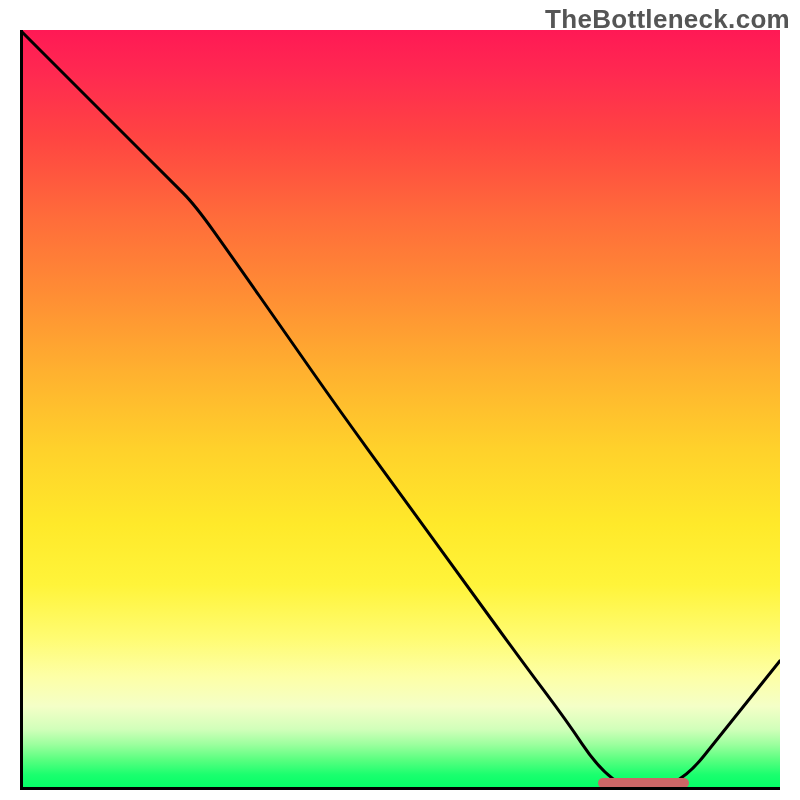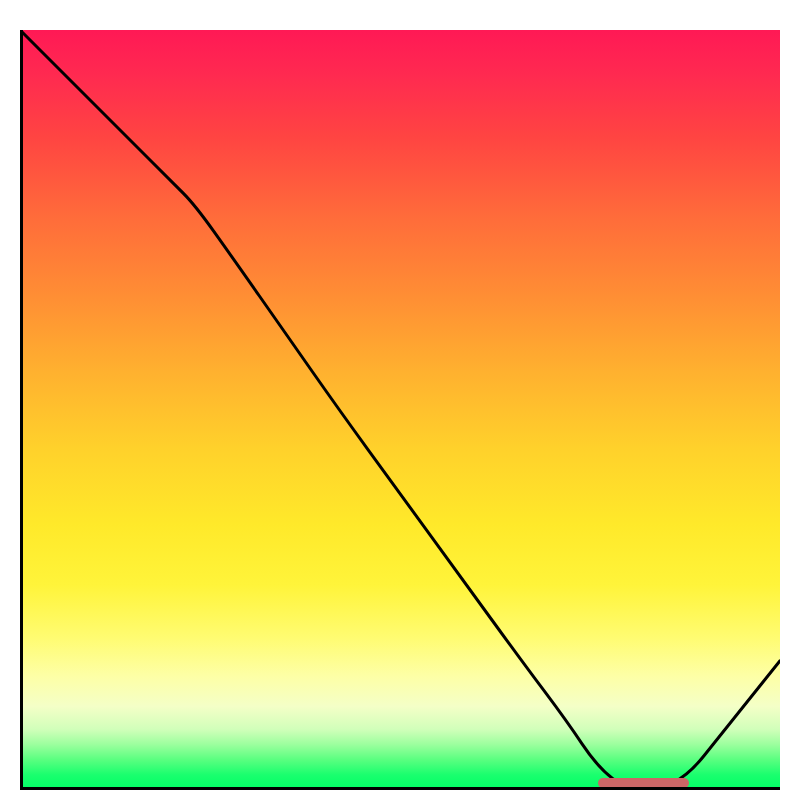--- a/index.html
+++ b/index.html
@@ -91,20 +91,21 @@
     position: absolute;
     height: 10px;
     background: #cc6666;
     border-radius: 5px;
   }
 </style>
 </head>
 <body>
 
 <div class="stage">
+  <div class="watermark">TheBottleneck.com</div>
 
   <div class="plot-frame">
     <div class="plot-area">
       <div class="gradient-bg"></div>
 
       <svg class="curve" viewBox="0 0 760 760" preserveAspectRatio="none">
         <path id="curve-path" d="M 0.0 0.0 Q 0.0 0.0 19.0 19.0 Q 38.0 38.0 57.0 57.0 Q 76.0 76.0 95.0 95.0 Q 114.0 114.0 133.0 133.0 Q 152.0 152.0 163.4 163.4 Q 174.8 174.8 193.8 201.4 Q 212.8 228.0 239.4 266.0 Q 266.0 304.0 292.6 342.0 Q 319.2 380.0 349.6 421.8 Q 380.0 463.6 410.4 505.4 Q 440.8 547.2 471.2 589.0 Q 501.6 630.8 524.4 661.2 Q 547.2 691.6 562.4 714.4 Q 577.6 737.2 592.8 748.6 Q 608.0 760.0 623.2 760.0 Q 638.4 760.0 653.6 752.4 Q 668.8 744.8 684.0 725.8 Q 699.2 706.8 714.4 687.8 Q 729.6 668.8 744.8 649.8 T 760.0 630.8" fill="none" stroke="#000000" stroke-width="3" stroke-linejoin="round" stroke-linecap="round"></path>
       </svg>
 
       <div id="marker" class="marker" style="left: 577.6px; width: 91.2px; bottom: 2px;"></div>

